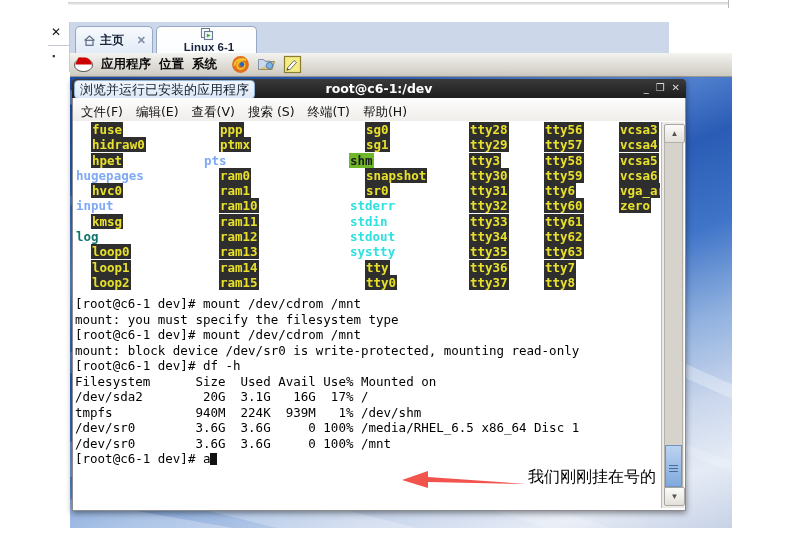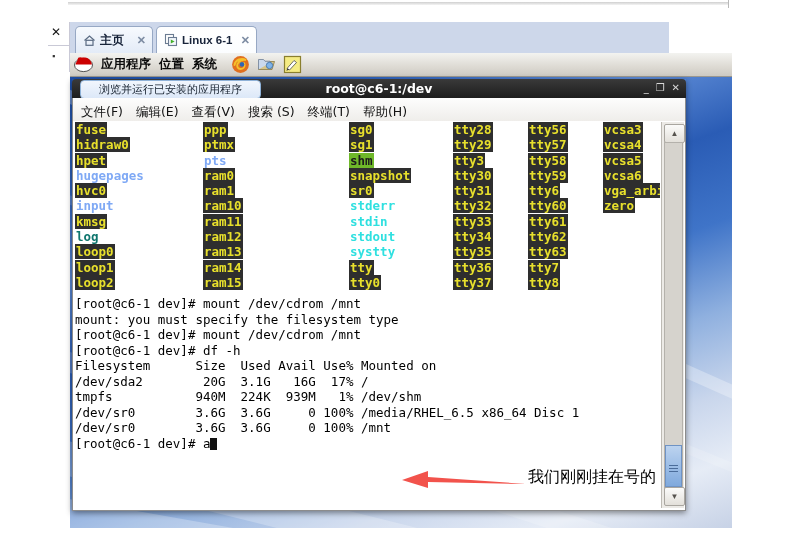--- a/index.html
+++ b/index.html
@@ -36,21 +36,21 @@
   .tab {
     position:absolute; top:4px; height:27px;
     border:1px solid #97a8c4; border-bottom:none;
     border-radius:5px 5px 0 0;
     background:linear-gradient(#f7fafe,#e3ebf7);
     display:flex; align-items:center; padding:0 6px 0 7px;
     box-sizing:border-box;
     font-size:12px; color:#11223a;
   }
   .tab.t1 { left:5px; width:78px; }
-  .tab.t2 { left:86px; width:101px; background:linear-gradient(#ffffff,#fbfdff); }
+  .tab.t2 { left:86px; width:101px; background:linear-gradient(#ffffff,#fbfdff);flex-direction:column; }
   .tab .tlabel { font-size:12px; font-weight:bold; color:#18243a; margin-left:4px; white-space:nowrap;}
   .tab.t2 .tlabel { font-size:11.5px; }
   .tab .tclose { margin-left:auto; font-size:11px; color:#7d8ca3; font-weight:bold; padding-left:5px;}
   .home-ico { width:13px; height:13px; position:relative; display:inline-block; }
   .home-ico svg { position:absolute; left:0; top:0; }
   .vm-ico { width:14px; height:14px; position:relative; display:inline-block;}
 
   
   .gpanel {
     position:absolute; left:70px; top:53px; width:662px; height:24px;
@@ -85,25 +85,25 @@
   .term-title .ttxt {
     position:absolute; left:0; right:0; top:2px; text-align:center;
     font-size:12.5px; font-weight:bold; color:#ffffff;
     font-family:"DejaVu Sans", sans-serif;
   }
   .wbtns { position:absolute; right:6px; top:3px; display:flex; gap:7px; align-items:center;}
   .wbtn { font-size:10px; color:#d8d8d8; font-family:"DejaVu Sans", sans-serif; line-height:12px;}
 
   
   .tooltip {
-    position:absolute; left:8px; top:1px; height:17px;
+    position:absolute; left:2px; top:1px; height:17px;
     background:linear-gradient(#f1f6fd,#dce8f8);
     border:1px solid #8fb2d8; border-radius:4px;
-    padding:0 18px; display:flex; align-items:center;
-    font-size:11px; color:#15202e;
+    padding:0 5px; display:flex; align-items:center;
+    font-size:13px; color:#15202e;
     font-family:"DejaVu Sans", sans-serif;
     white-space:nowrap;
   }
 
   .term-menu {
     position:absolute; left:0; top:19px; width:614px; height:29px;
     background:linear-gradient(#fdfdfd,#eceae6);
     border-left:1px solid #8c8c8c; border-right:1px solid #8c8c8c;
     border-bottom:1px solid #b5b2ac;
     display:flex; align-items:center; box-sizing:border-box;
@@ -127,21 +127,21 @@
     font-family:"DejaVu Sans Mono","Liberation Mono",monospace;
     font-size:12.5px;
     line-height:15.3px;
     color:#000000;
     overflow:hidden;
   }
   .ls-grid { position:relative; height:174px; }
   .ls-col { position:absolute; top:0; }
   .ls-col .cell { height:15.3px; line-height:15.3px; white-space:pre; }
   .ls-col .cell span { padding:0 1px; }
-  .c-dev  { color:#e8e02c; background:#2e2e2e; font-weight:bold; }
+  .c-dev  { color:#e8e02c; background:#2e2e2e; font-weight:bold;margin-left:16px; }
   .c-dir  { color:#7fa9f5; font-weight:bold; }
   .c-link { color:#2fe0e0; font-weight:bold; }
   .c-shm  { color:#1b1b1b; background:#6fb82a; font-weight:bold; }
   .c-log  { color:#0f766e; font-weight:bold; }
 
   .tline { white-space:pre; height:15.5px; line-height:15.5px; }
 
   .cursor {
     display:inline-block; width:7px; height:12px; background:#111;
     vertical-align:-2px;
@@ -363,20 +363,21 @@
               <div class="cell"><span class="c-dev">vcsa5</span></div>
               <div class="cell"><span class="c-dev">vcsa6</span></div>
               <div class="cell"><span class="c-dev">vga_arbiter</span></div>
               <div class="cell"><span class="c-dev">zero</span></div>
             </div>
           </div>
         <div id="out-lines">
             <div class="tline">[root@c6-1 dev]# mount /dev/cdrom /mnt</div>
             <div class="tline">mount: you must specify the filesystem type</div>
             <div class="tline">[root@c6-1 dev]# mount /dev/cdrom /mnt</div>
+            <div class="tline">mount: block device /dev/sr0 is write-protected, mounting read-only</div>
             <div class="tline">[root@c6-1 dev]# df -h</div>
             <div class="tline">Filesystem      Size  Used Avail Use% Mounted on</div>
             <div class="tline">/dev/sda2        20G  3.1G   16G  17% /</div>
             <div class="tline">tmpfs           940M  224K  939M   1% /dev/shm</div>
             <div class="tline">/dev/sr0        3.6G  3.6G     0 100% /media/RHEL_6.5 x86_64 Disc 1</div>
             <div class="tline">/dev/sr0        3.6G  3.6G     0 100% /mnt</div>
           </div>
         <div class="tline"><span id="prompt-text">[root@c6-1 dev]# a</span><span class="cursor"></span></div>
       </div>
 

